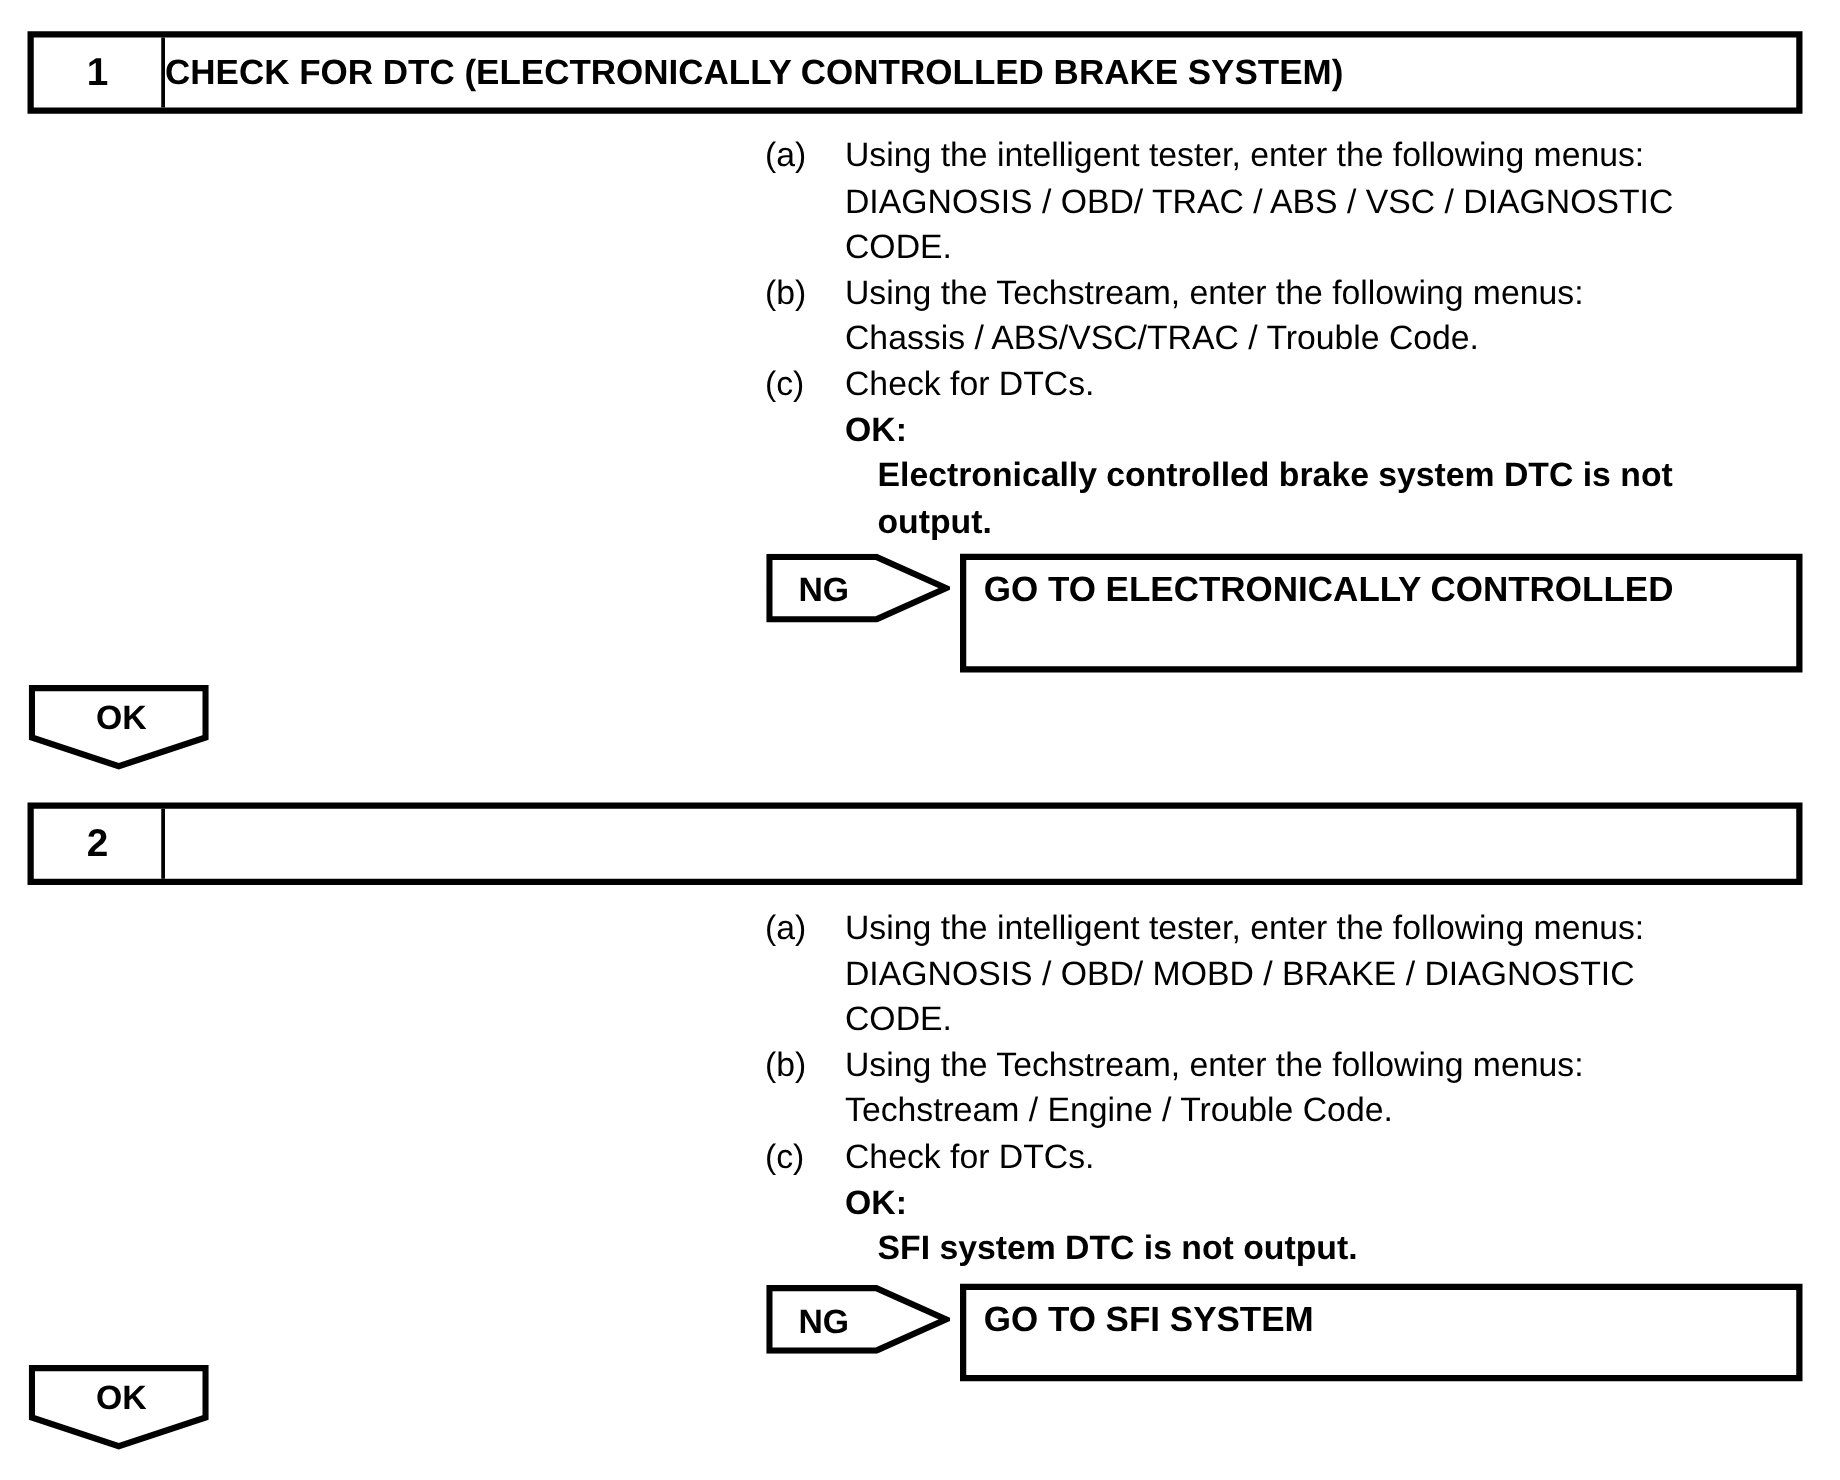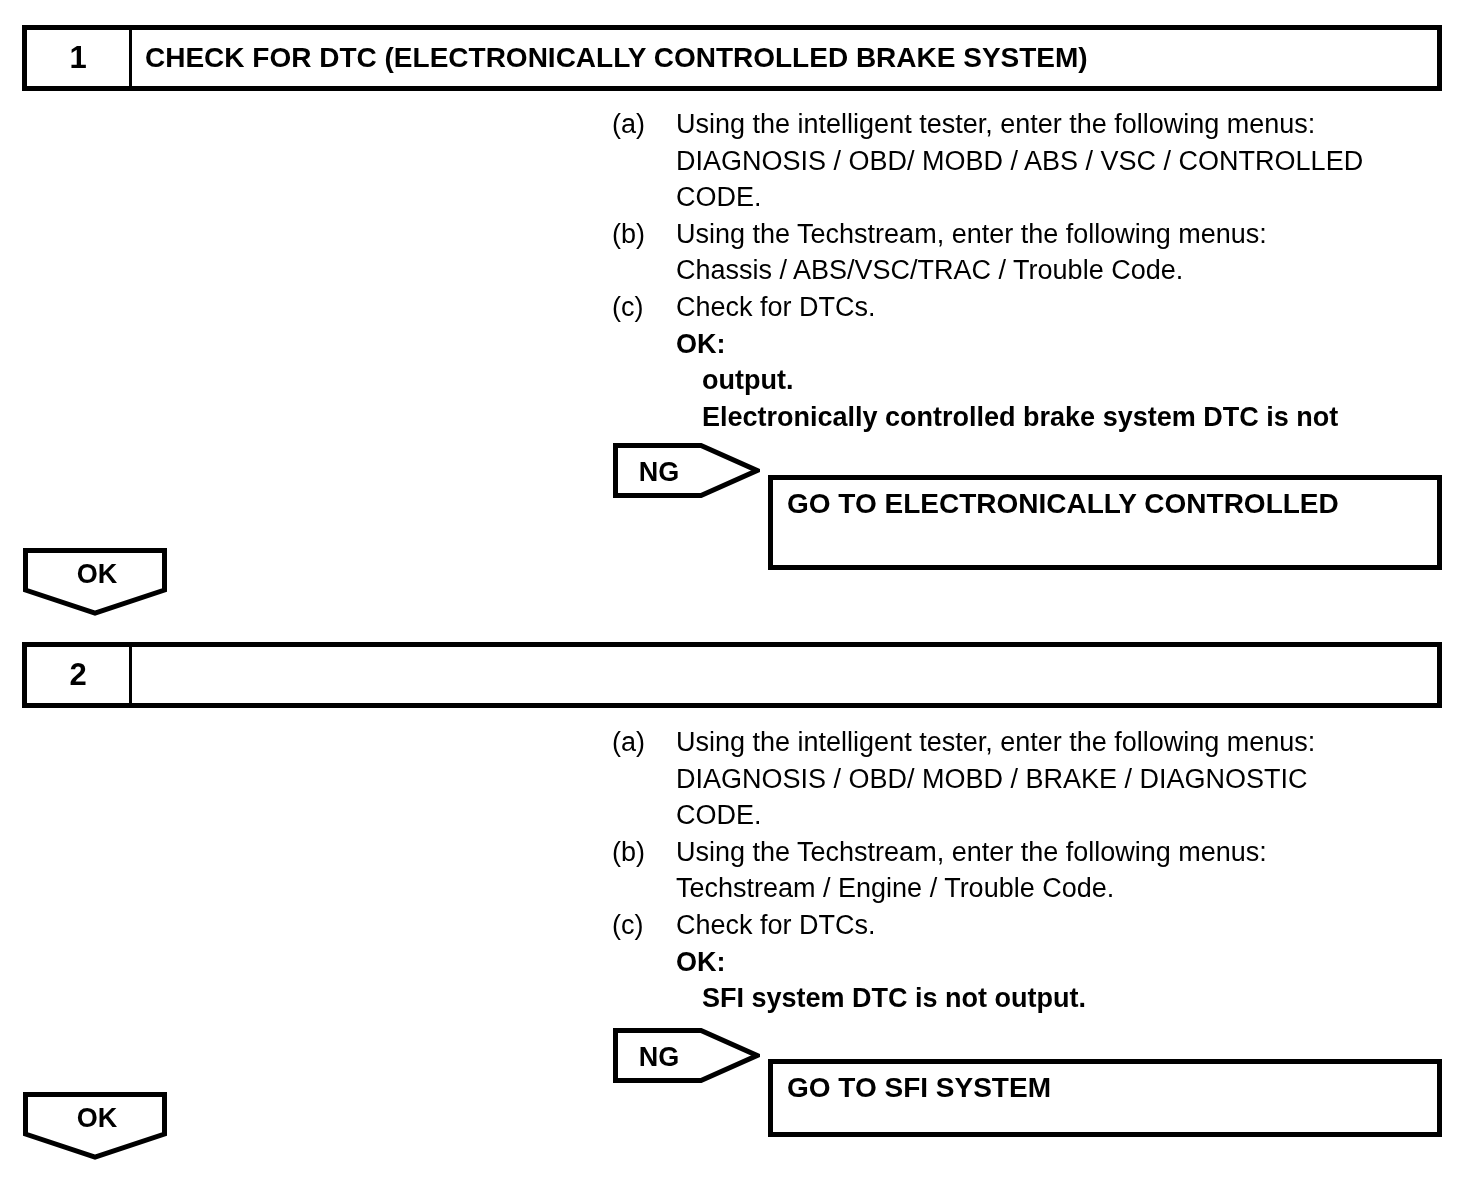--- a/index.html
+++ b/index.html
@@ -11,41 +11,40 @@
   .step-header{
     position:absolute;left:22px;width:1420px;height:66px;
     border:5px solid #000;box-sizing:border-box;background:#fff;display:flex;
   }
   .num-cell{
     width:102px;flex:none;border-right:3px solid #000;
     display:flex;align-items:center;justify-content:center;
     font-weight:bold;font-size:31px;
   }
   .title-cell{
-    flex:1;display:flex;align-items:center;padding-left:13px;
+    flex:1;display:flex;align-items:center;
     font-weight:bold;font-size:28px;white-space:nowrap;overflow:hidden;
   }
   
   .content{
     position:absolute;left:612px;width:845px;
     font-size:27px;line-height:36.6px;
   }
   .row{display:flex;}
   .lbl{width:64px;flex:none;}
   .txt{flex:1;}
   .b{font-weight:bold;}
   .ind{padding-left:26px;}
   
   .ng-shape{position:absolute;}
   .goto-box{
     position:absolute;left:768px;width:674px;
     border:5px solid #000;box-sizing:border-box;background:#fff;
     padding:5px 14px;font-weight:bold;font-size:28px;line-height:37px;
     overflow:hidden;
-    margin-top:32px;
   }
   .ok-shape{position:absolute;}
   svg text{font-family:"Liberation Sans","DejaVu Sans",sans-serif;fill:#000;}
 </style>
 </head>
 <body>
 
 <div class="page">
 
   <div class="step-header" style="top:25px">
@@ -53,21 +52,21 @@
     <div class="title-cell">CHECK FOR DTC (ELECTRONICALLY CONTROLLED BRAKE SYSTEM)</div>
   </div>
 
   <div class="content" style="top:106px">
     <div class="row">
       <span class="lbl">(a)</span>
       <span class="txt">Using the intelligent tester, enter the following menus:</span>
     </div>
     <div class="row">
       <span class="lbl"></span>
-      <span class="txt">DIAGNOSIS / OBD/ MOBD / ABS / VSC / CONTROLLED</span>
+      <span class="txt">DIAGNOSIS / OBD/ TRAC / ABS / VSC / DIAGNOSTIC</span>
     </div>
     <div class="row">
       <span class="lbl"></span>
       <span class="txt">CODE.</span>
     </div>
     <div class="row">
       <span class="lbl">(b)</span>
       <span class="txt">Using the Techstream, enter the following menus:</span>
     </div>
     <div class="row">
@@ -77,25 +76,25 @@
     <div class="row">
       <span class="lbl">(c)</span>
       <span class="txt">Check for DTCs.</span>
     </div>
     <div class="row">
       <span class="lbl"></span>
       <span class="txt b">OK:</span>
     </div>
     <div class="row">
       <span class="lbl"></span>
-      <span class="txt b ind">output.</span>
+      <span class="txt b ind">Electronically controlled brake system DTC is not</span>
     </div>
     <div class="row">
       <span class="lbl"></span>
-      <span class="txt b ind">Electronically controlled brake system DTC is not</span>
+      <span class="txt b ind">output.</span>
     </div>
   </div>
 
   <svg class="ng-shape" style="left:613px;top:443px" width="147" height="55" viewBox="0 0 147 55">
     <polygon points="2.5,2.5 88,2.5 144,27.5 88,52.5 2.5,52.5" fill="#ffffff" stroke="#000000" stroke-width="5"></polygon>
     <text x="46" y="29" text-anchor="middle" dominant-baseline="central" font-size="27" font-weight="bold">NG</text>
   </svg>
 
   <div class="goto-box" style="top:443px;height:95px">
     <div>GO TO ELECTRONICALLY CONTROLLED</div>

